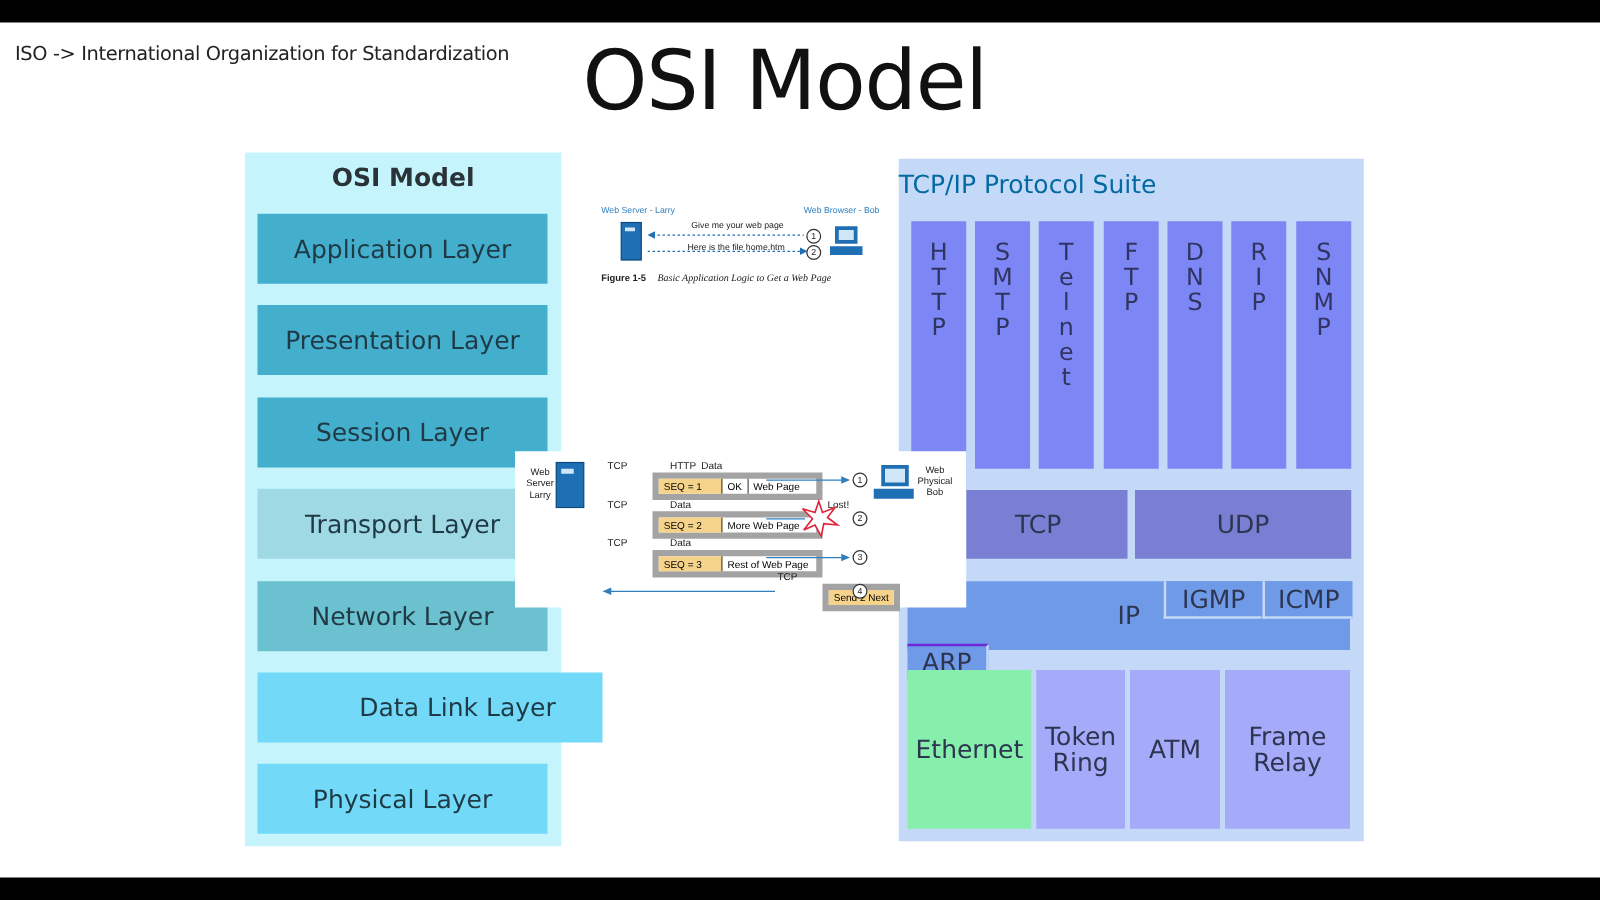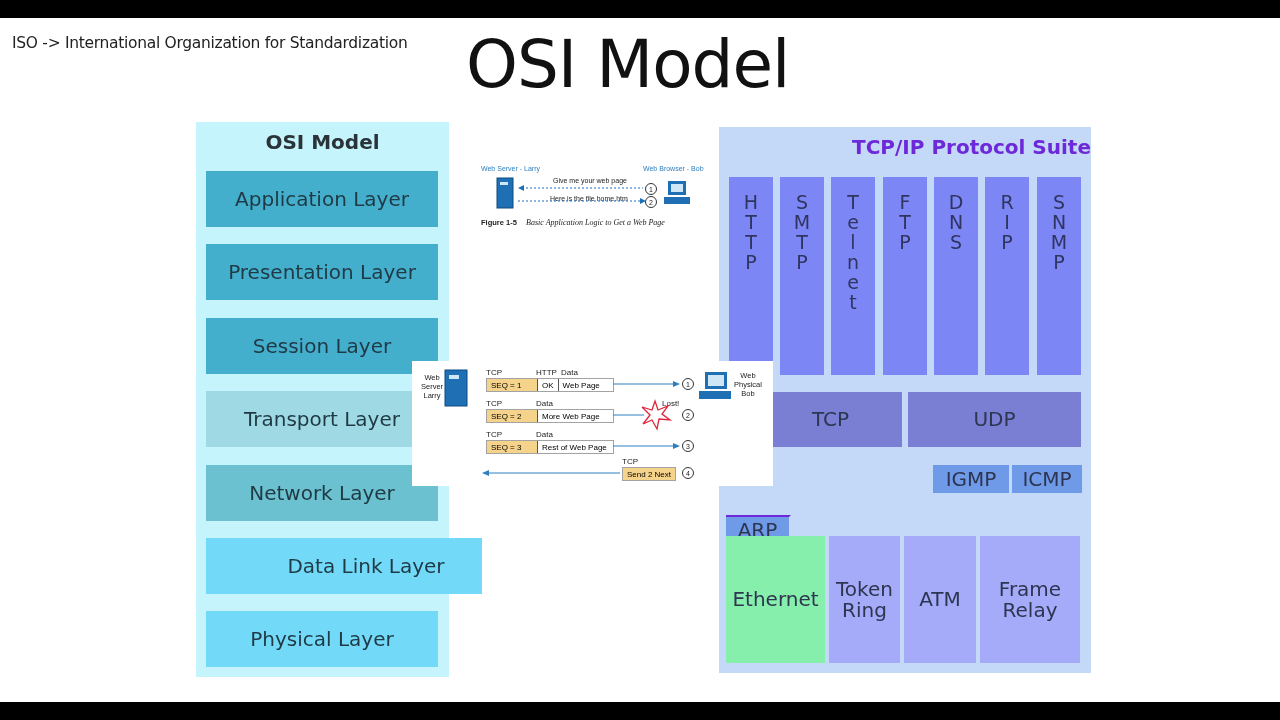--- a/index.html
+++ b/index.html
@@ -6,30 +6,30 @@
   body{width:1280px;height:720px;position:relative;background:#000;overflow:hidden;font-family:"DejaVu Sans",sans-serif;}
   .slide{position:absolute;left:0;top:18px;width:1280px;height:684px;background:#fff;}
   .abbr{position:absolute;left:12px;font-family:"DejaVu Sans",sans-serif;font-size:15.5px;color:#222;line-height:22px;letter-spacing:-0.3px;}
   .title{position:absolute;left:466px;top:8px;font-size:66px;color:#111;font-weight:normal;letter-spacing:-1px;}
   
   .osi{position:absolute;left:196px;top:104px;width:253px;height:555px;background:#c5f4fc;}
   .osi-title{position:absolute;left:0;width:100%;top:8px;text-align:center;font-size:20px;font-weight:bold;color:#2a3338;}
   .layer{position:absolute;left:10px;width:232px;height:56px;display:flex;align-items:center;justify-content:center;font-size:20px;color:#1f3a44;}
   
   .tcp{position:absolute;left:719px;top:109px;width:372px;height:546px;background:#c3d9f7;}
-  .tcp-title{position:absolute;left:0;width:100%;top:8px;text-align:right;font-size:20px;font-weight:bold;color:#6d28d9;}
+  .tcp-title{position:absolute;left:0;width:100%;top:8px;text-align:left;font-size:20px;font-weight:normal;color:#0369a1;}
   .proto{position:absolute;top:50px;width:44px;height:198px;background:#7d86f5;color:#2f3560;font-size:19px;text-align:center;line-height:20px;padding-top:15px;box-sizing:border-box;}
   .proto span{display:block;}
   .blk{position:absolute;display:flex;align-items:center;justify-content:center;text-align:center;color:#2d3550;font-size:20px;line-height:21px;}
   
   .fig1{position:absolute;left:478px;top:142px;width:225px;height:76px;background:#fff;}
   .fig2{position:absolute;left:412px;top:343px;width:361px;height:125px;background:#fff;}
   .sm{font-family:"Liberation Sans",sans-serif;font-size:8px;color:#222;position:absolute;white-space:nowrap;}
   .blue{color:#2f7fbf;}
-  .seq{position:absolute;height:12px;border:1px solid #a3a3a3;display:flex;font-family:"Liberation Sans",sans-serif;font-size:8px;}
+  .seq{position:absolute;height:12px;border:5px solid #a3a3a3;display:flex;font-family:"Liberation Sans",sans-serif;font-size:8px;margin-left:36px;}
   .seq div{display:flex;align-items:center;padding:0 4px;border-right:1px solid #555;}
   .seq div:last-child{border-right:none;}
   .y{background:#f6d38a;}
   .num{position:absolute;width:10px;height:10px;border:1px solid #333;border-radius:50%;font-family:"Liberation Sans",sans-serif;font-size:7px;display:flex;align-items:center;justify-content:center;color:#222;background:#fff;}
 </style>
 </head>
 <body>
 
 <div class="slide">
   <div class="abbr" style="top:14px">ISO -&gt; International Organization for Standardization</div>
@@ -86,20 +86,23 @@
         </div>
         <div class="proto" style="left: 318px;">
           <span>S</span>
           <span>N</span>
           <span>M</span>
           <span>P</span>
         </div>
       </div>
     <div class="blk" style="left:40px;top:265px;width:143px;height:55px;background:#7a7fd4;">TCP</div>
     <div class="blk" style="left:189px;top:265px;width:173px;height:55px;background:#7a7fd4;">UDP</div>
+    <div class="blk" style="left:7px;top:338px;width:354px;height:55px;background:#6f9ae8;">
+      <span>IP</span>
+    </div>
     <div class="blk" style="left:212px;top:338px;width:76px;height:28px;background:#6f9ae8;border-left:2px solid #c3d9f7;border-bottom:2px solid #c3d9f7;">IGMP</div>
     <div class="blk" style="left:291px;top:338px;width:70px;height:28px;background:#6f9ae8;border-left:2px solid #c3d9f7;border-bottom:2px solid #c3d9f7;">ICMP</div>
     <div class="blk" style="left:7px;top:388px;width:63px;height:27px;background:#6f9ae8;border-top:2px solid #6d28d9;border-right:2px solid #c3d9f7;">ARP</div>
     <div class="blk" style="left:7px;top:409px;width:99px;height:127px;background:#86efac;">Ethernet</div>
     <div class="blk" style="left:110px;top:409px;width:71px;height:127px;background:#a5aaf9;">Token Ring</div>
     <div class="blk" style="left:185px;top:409px;width:72px;height:127px;background:#a5aaf9;">ATM</div>
     <div class="blk" style="left:261px;top:409px;width:100px;height:127px;background:#a5aaf9;">Frame Relay</div>
   </div>
 
   <div class="fig1">

